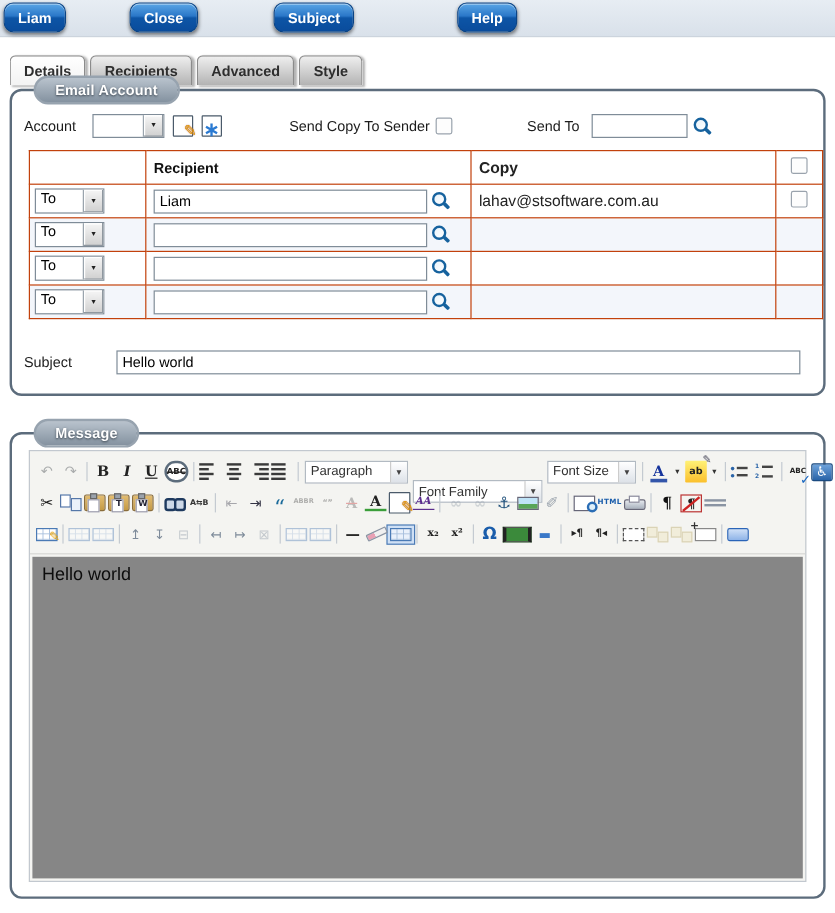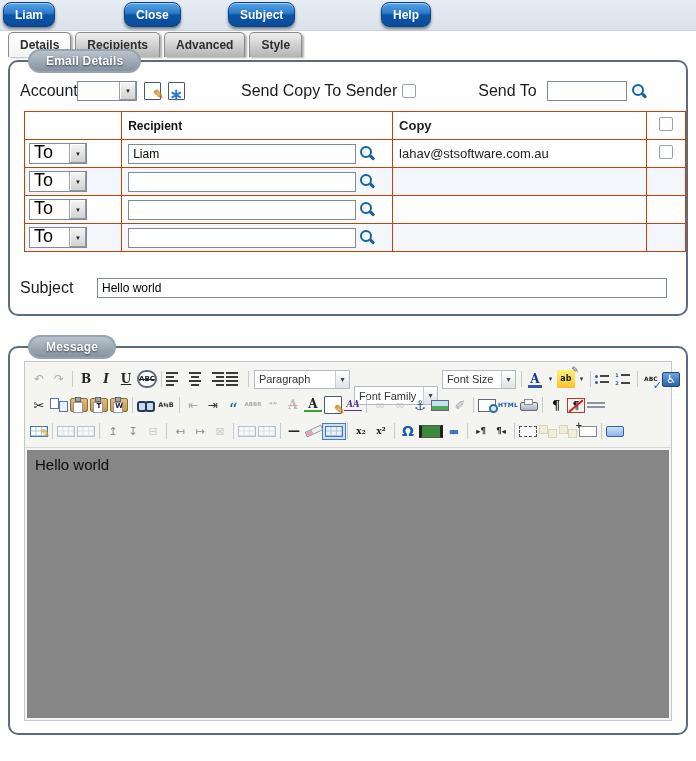--- a/index.html
+++ b/index.html
@@ -4,43 +4,43 @@
 <style>
   html,body{margin:0;padding:0}
   body{width:696px;height:761px;background:#fff;font-family:"Liberation Sans",sans-serif;position:relative;overflow:hidden}
 
   
   .topbar{position:relative;height:30px;background:linear-gradient(#e7edf3,#d9e1ea);border-bottom:1px solid #ccd4dd}
   .topbtn{position:absolute;top:2px;height:25px;padding:0 11px;border:1px solid #0b4485;border-radius:8px;
     background:linear-gradient(#5aa6e6,#2a77c8 45%,#0d55a6 52%,#0a4c9c);color:#fff;font-weight:bold;font-size:12px;
     box-shadow:0 2px 3px rgba(0,0,0,.45), inset 0 1px 0 rgba(255,255,255,.45);cursor:pointer;font-family:"Liberation Sans",sans-serif}
   .topbtn:nth-of-type(1){left:3px}
-  .topbtn:nth-of-type(2){left:124px}
+  .topbtn:nth-of-type(2){left:108px}
   .topbtn:nth-of-type(3){left:228px}
   .topbtn:nth-of-type(4){left:381px}
 
   
-  .tabs{padding:1px 0 0 8px;height:26px}
+  .tabs{padding:15px 0 0 8px;height:26px}
   .tab{display:inline-block;margin-right:4px;padding:5px 11px;background:linear-gradient(#efefef,#b3b3b3);
     border:1px solid #8b8b8b;border-bottom:none;border-radius:5px 5px 0 0;font-weight:bold;font-size:12px;color:#2e2e2e;
     box-shadow:2px 1px 2px rgba(0,0,0,.3);cursor:pointer}
   .tab.active{background:linear-gradient(#ffffff,#f3f3f3)}
 
   
   .fs{position:relative;border:2px solid #5c6c7c;border-radius:10px;margin:0 8px;background:#fff}
   .fs1{margin-top:2px;padding-bottom:16px}
   .fs2{margin-top:30px}
   .legend{position:absolute;top:-13px;left:18px;padding:3px 16px;background:linear-gradient(#b9c3cd,#8492a0);
     border:2px solid #97a3af;border-radius:14px;color:#fff;font-weight:bold;font-size:12px;
     text-shadow:0 1px 2px rgba(40,50,60,.9);letter-spacing:.2px}
 
-  .lbl{font-size:16px;color:#1c1c1c}
-
-  
-  .wsel{display:inline-flex;align-items:flex-end;height:20px;border:1px solid #7f8c98;background:#fff;font-size:18px;cursor:pointer;box-sizing:border-box}
+  .lbl{font-size:12px;color:#1c1c1c}
+
+  
+  .wsel{display:inline-flex;align-items:flex-start;height:20px;border:1px solid #7f8c98;background:#fff;font-size:12px;cursor:pointer;box-sizing:border-box}
   .wsel .txt{flex:1;padding:0 4px;overflow:hidden;white-space:nowrap}
   .wsel .ar{width:16px;height:100%;background:linear-gradient(#f6f6f6,#cfcfcf);border-left:1px solid #9aa4ad;
     display:flex;align-items:center;justify-content:center;box-shadow:inset -1px -1px 0 #8f979f, inset 1px 1px 0 #fff}
   .wsel .ar::after{content:"▼";font-size:6px;color:#222}
 
   .tin{height:18px;border:1px solid #7f8c98;font-size:12px;padding:0 4px;font-family:"Liberation Sans",sans-serif;background:#fff;box-sizing:content-box}
   .cb{width:12px;height:12px;border:1px solid #9aa3ad;background:#fdfdfd;border-radius:2px;display:inline-block;cursor:pointer}
 
   
   .mag{position:relative;width:19px;height:19px;display:inline-block;cursor:pointer}
@@ -186,21 +186,21 @@
 <div class="topbar">
     <button class="topbtn">Liam</button>
     <button class="topbtn">Close</button>
     <button class="topbtn">Subject</button>
     <button class="topbtn">Help</button>
   </div>
 
 <div class="tabs"><span class="tab active">Details</span><span class="tab">Recipients</span><span class="tab">Advanced</span><span class="tab">Style</span></div>
 
 <div class="fs fs1">
-  <div class="legend">Email Details</div>
+  <div class="legend">Email Account</div>
 
   <div class="arow">
     <span class="lbl acc">Account</span>
     <span class="wsel acctsel">
       <span class="txt"></span>
       <span class="ar"></span>
     </span>
     <span class="pagepen aicon"></span>
     <span class="pagestar aicon"></span>
     <span class="lbl sc">Send Copy To Sender</span>
@@ -297,25 +297,25 @@
             <i></i>
             <i></i>
           </span>
           <span class="tbtn bars bars-j">
             <i></i>
             <i></i>
             <i></i>
             <i></i>
           </span>
           <i class="tsep"></i>
-          <span class="mcesel" style="width: 96px;">
+          <span class="mcesel" style="width: 86px;">
             <span class="seltxt">Paragraph</span>
             <span class="selarr"></span>
           </span>
-          <span class="mcesel" style="width: 84px; margin-top: 33px;">
+          <span class="mcesel" style="width: 108px; margin-top: 33px;">
             <span class="seltxt">Font Family</span>
             <span class="selarr"></span>
           </span>
           <span class="mcesel" style="width: 74px;">
             <span class="seltxt">Font Size</span>
             <span class="selarr"></span>
           </span>
           <i class="tsep"></i>
           <span class="tbtn fore">A</span>
           <span class="tbtn dd">▾</span>

